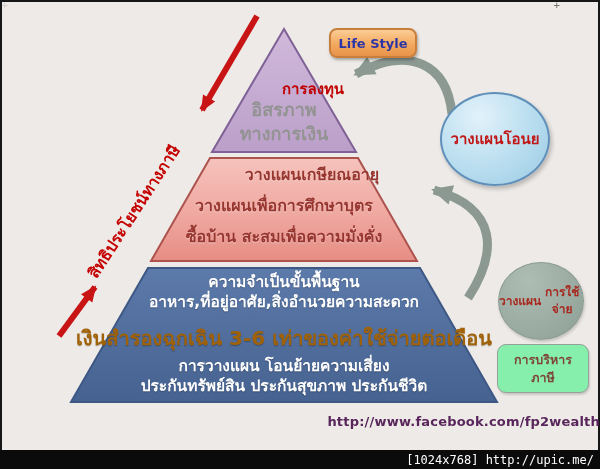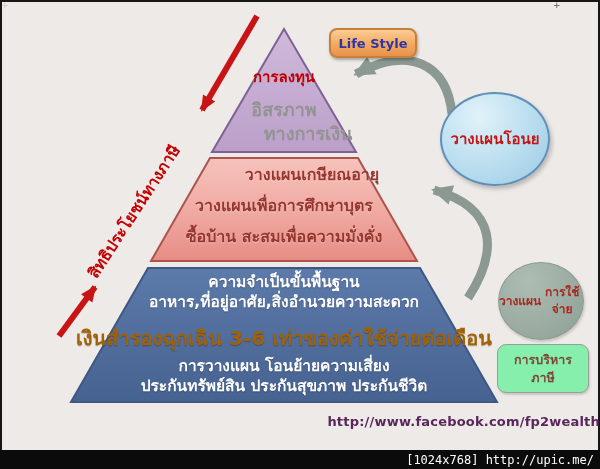--- a/index.html
+++ b/index.html
@@ -6,23 +6,23 @@
   .canvas{
     position:relative;width:600px;height:469px;overflow:hidden;
     background:#EDEAE7;
     box-shadow:inset 0 0 0 2px #161616;
     font-family:"DejaVu Sans","Liberation Sans",sans-serif;
   }
   .abs{position:absolute;}
   svg{position:absolute;left:0;top:0;}
   
   .prow{position:absolute;left:0;width:568px;text-align:center;line-height:1.3;}
-  .t-invest{top:68px;font-size:15px;font-weight:bold;color:#C00000;}
+  .t-invest{top:80px;font-size:15px;font-weight:bold;color:#C00000;margin-left:29px;}
   .t-free1{top:98px;font-size:18px;font-weight:600;color:#939393;}
-  .t-free2{top:122px;font-size:18px;font-weight:600;color:#939393;margin-left:24px;}
+  .t-free2{top:122px;font-size:18px;font-weight:600;color:#939393;}
   .t-mid{color:#97352F;font-weight:600;font-size:16px;text-shadow:0 1px 1px rgba(255,255,255,.45);}
   .t-mid1{top:165px;margin-left:28px;} .t-mid2{top:196px;} .t-mid3{top:227px;font-weight:800;}
   .t-low{color:#ffffff;font-weight:bold;font-size:15.5px;text-shadow:0 1px 1px rgba(0,0,0,.25);}
   .t-low1{top:272px;} .t-low2{top:292px;}
   .t-low3{top:325px;color:#a16207;font-size:20px;}
   .t-low4{top:356px;} .t-low5{top:376px;}
   .tax-rotated{
     left:22px;top:199px;width:224px;text-align:center;
     transform:rotate(-57deg);
     font-size:16px;font-weight:bold;color:#C40000;

